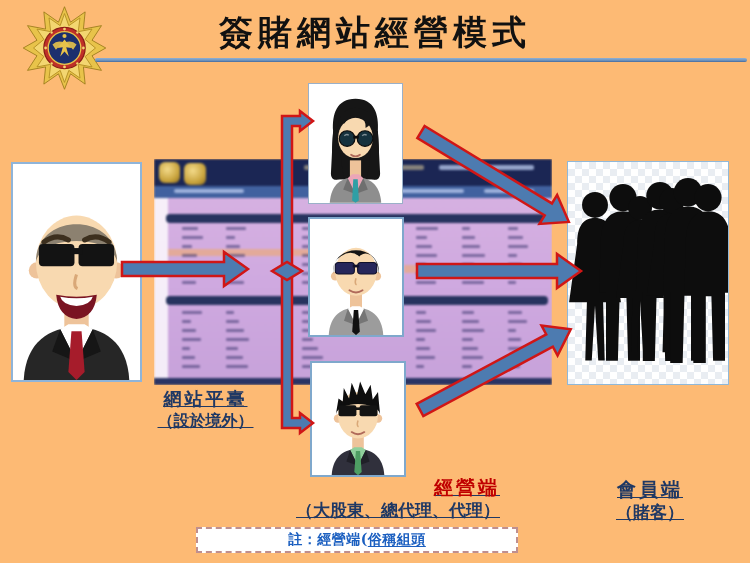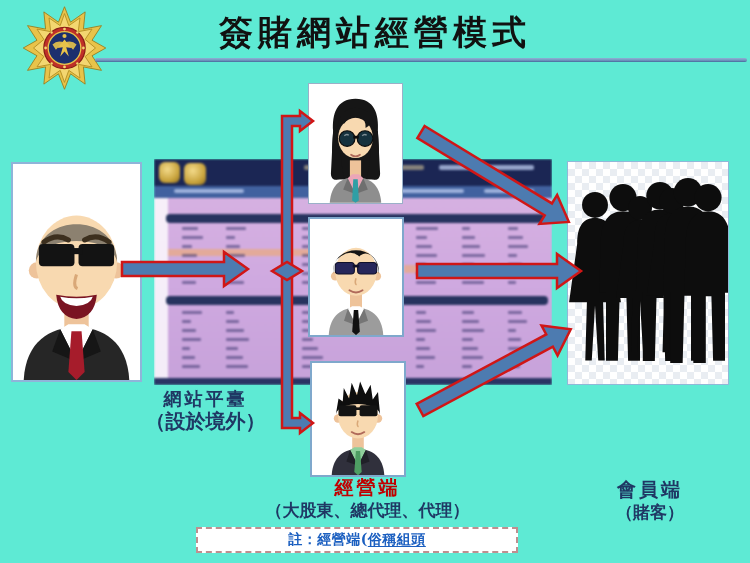--- a/index.html
+++ b/index.html
@@ -1,16 +1,16 @@
 <!DOCTYPE html>
 <html style="--arrow-fill: #4d7bb0; --arrow-stroke: #d01616; --navy-text: #1f3864; --operator-red: #c00000; --note-blue: #1b5fc0; --title-rule: #6e93bd;"><head>
 <meta charset="utf-8">
 <style>
   html,body{margin:0;padding:0;background:#fff;}
-  .stage{position:relative;width:750px;height:563px;background:#5eead4;overflow:hidden;
+  .stage{position:relative;width:750px;height:563px;background:#fdba74;overflow:hidden;
          font-family:"DejaVu Serif","Liberation Serif",serif;}
   
   .badge{position:absolute;left:21px;top:5px;width:87px;height:86px;}
   .title{position:absolute;left:0;right:0;top:10px;text-align:center;
          font-size:34px;font-weight:bold;color:#111;letter-spacing:5px;}
   .title-rule{position:absolute;left:95px;right:3px;top:58px;height:4px;
          background:linear-gradient(#8fb0d4,var(--title-rule,#6e93bd) 60%,#46699a);border-radius:2px;}
   
   .shot{position:absolute;left:154px;top:159px;width:398px;height:226px;overflow:hidden;z-index:1;}
   .shot-inner{position:absolute;inset:0;filter:blur(1.1px);
@@ -32,28 +32,28 @@
   .box-op1{left:308px;top:83px;width:93px;height:119px;border:1px solid #9ab0c8;}
   .box-op2{left:308px;top:217px;width:92px;height:116px;border:2px solid #7fa8cc;}
   .box-op3{left:310px;top:361px;width:92px;height:112px;border:2px solid #7fa8cc;}
   .box-crowd{left:567px;top:161px;width:160px;height:222px;border:1px solid #90b8d8;
          background:conic-gradient(#e9edf2 25%,#ffffff 0 50%,#e9edf2 0 75%,#ffffff 0);
          background-size:14px 14px;}
   
   .arrows{position:absolute;inset:0;z-index:3;pointer-events:none;}
   .arrow{fill:var(--arrow-fill,#4d7bb0);stroke:var(--arrow-stroke,#d01616);stroke-width:2.5;}
   
-  .lbl{position:absolute;text-align:center;font-weight:bold;color:var(--navy-text,#1f3864);z-index:4;}
+  .lbl{position:absolute;text-align:center;font-weight:bold;color:var(--navy-text,#1f3864);z-index:4;text-decoration:underline;}
   .lbl .l1{font-size:19px;line-height:23px;letter-spacing:3px;}
   .lbl .l2{font-size:17px;line-height:22px;letter-spacing:0;}
   .lbl-platform{left:118px;top:387px;width:175px;}
   .lbl-platform .l1{font-size:18px;}
-  .lbl-platform .l2{font-size:20px;}
+  .lbl-platform .l2{font-size:16px;}
   .lbl-admin{left:0px;top:478px;width:190px;}
-  .lbl-operator{left:235px;top:476px;width:265px;}
+  .lbl-operator{left:235px;top:476px;width:265px;text-align:right;}
   .lbl-operator .l1{color:var(--operator-red,#c00000);}
   .lbl-member{left:565px;top:478px;width:170px;}
   
   .note{position:absolute;left:196px;top:527px;width:318px;height:22px;z-index:4;
         border:2px dashed #bf8f8f;background:#fff;display:flex;align-items:center;justify-content:center;
         font-size:14px;font-weight:bold;color:var(--note-blue,#1b5fc0);letter-spacing:.5px;}
   .note u{text-decoration:underline;text-underline-offset:2px;}
 </style>
 </head>
 <body>

